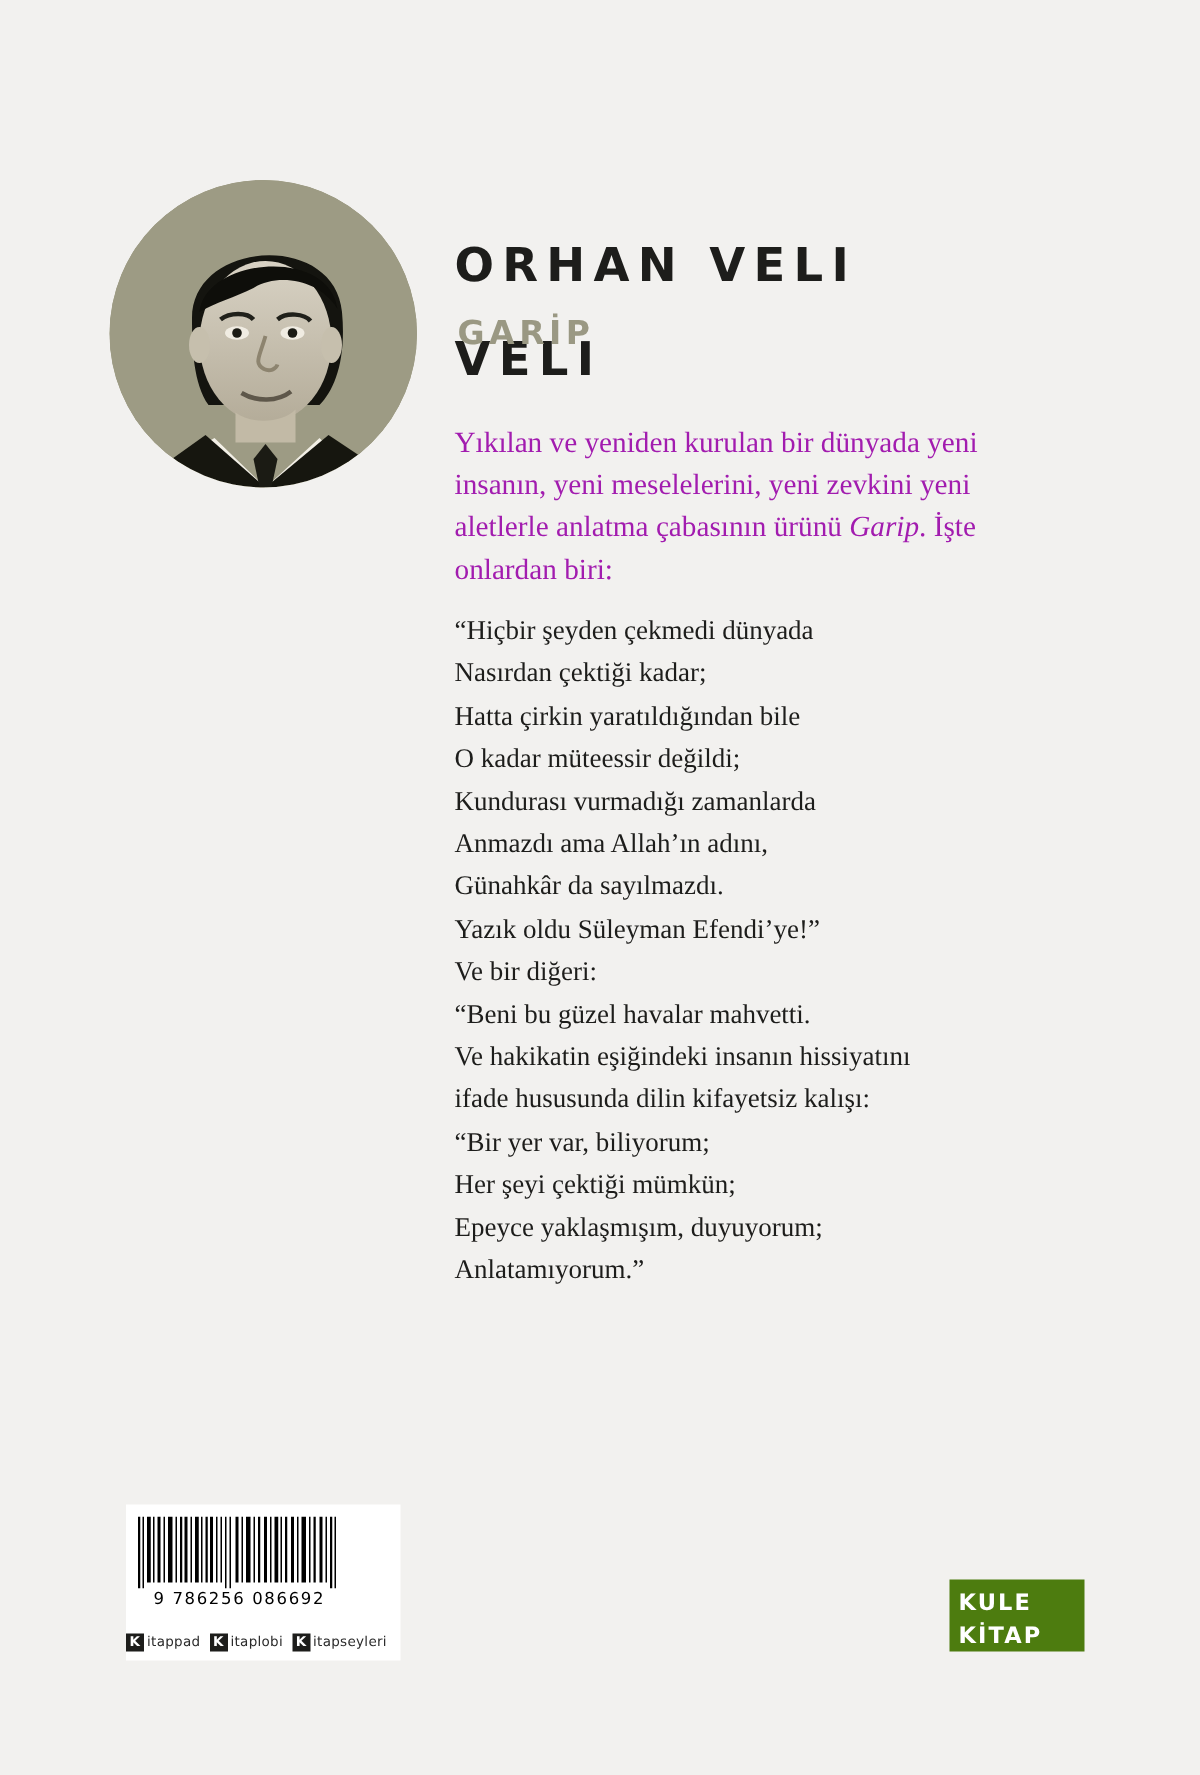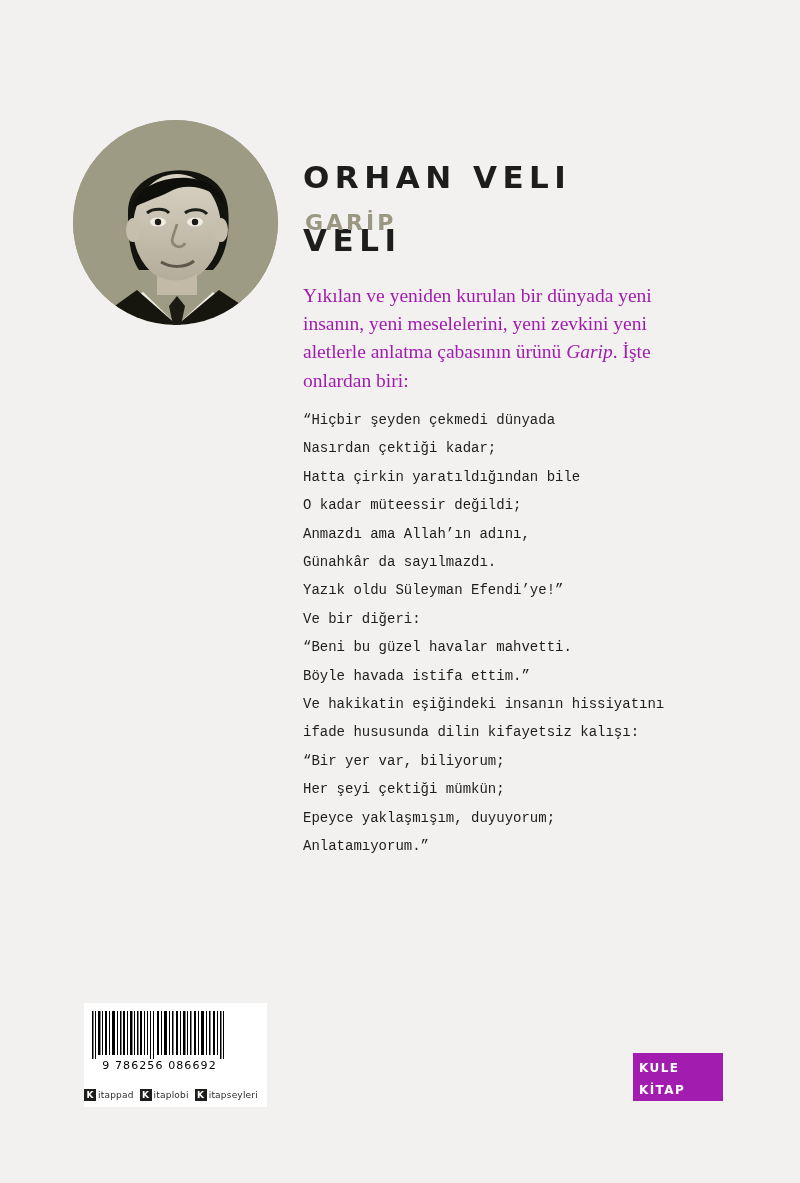--- a/index.html
+++ b/index.html
@@ -73,22 +73,22 @@
     color: #a21caf;
   }
   .blurb em { font-style: italic; }
 
   
   .poem {
     position: absolute;
     left: 303px;
     top: 406px;
     width: 420px;
-    font-family: Liberation Mono, monospace;
-    font-size: 14px;
+    font-family: Liberation Serif, serif;
+    font-size: 18px;
     line-height: 28.4px;
     color: #1d1d1b;
   }
   .poem .line { display: block; white-space: pre; }
 
   
   .barcode-box {
     position: absolute;
     left: 84px;
     top: 1003px;
@@ -146,25 +146,25 @@
     display: inline-block;
   }
 
   
   .publisher {
     position: absolute;
     left: 633px;
     top: 1053px;
     width: 90px;
     height: 48px;
-    background: #a21caf;
+    background: #4d7c0f;
     color: #ffffff;
     font-family: "DejaVu Sans", sans-serif;
     font-weight: bold;
-    font-size: 12px;
+    font-size: 15px;
     letter-spacing: 1.4px;
     line-height: 22px;
     padding: 4px 0 0 6px;
     box-sizing: border-box;
   }
   .publisher span { display: block; }
 </style>
 </head>
 <body>
 
@@ -225,26 +225,26 @@
 
   <div class="series-title">GARİP</div>
 
   <p class="blurb"><span>Yıkılan ve yeniden kurulan bir dünyada yeni insanın, yeni meselelerini, yeni zevkini yeni aletlerle anlatma çabasının ürünü </span><em>Garip</em><span>. İşte onlardan biri:</span></p>
 
   <div class="poem">
     <span class="line">“Hiçbir şeyden çekmedi dünyada</span>
     <span class="line">Nasırdan çektiği kadar;</span>
     <span class="line">Hatta çirkin yaratıldığından bile</span>
     <span class="line">O kadar müteessir değildi;</span>
+    <span class="line">Kundurası vurmadığı zamanlarda</span>
     <span class="line">Anmazdı ama Allah’ın adını,</span>
     <span class="line">Günahkâr da sayılmazdı.</span>
     <span class="line">Yazık oldu Süleyman Efendi’ye!”</span>
     <span class="line">Ve bir diğeri:</span>
     <span class="line">“Beni bu güzel havalar mahvetti.</span>
-    <span class="line">Böyle havada istifa ettim.”</span>
     <span class="line">Ve hakikatin eşiğindeki insanın hissiyatını</span>
     <span class="line">ifade hususunda dilin kifayetsiz kalışı:</span>
     <span class="line">“Bir yer var, biliyorum;</span>
     <span class="line">Her şeyi çektiği mümkün;</span>
     <span class="line">Epeyce yaklaşmışım, duyuyorum;</span>
     <span class="line">Anlatamıyorum.”</span>
   </div>
 
   <div class="barcode-box">
     <svg class="barcode-bars" viewBox="0 0 135 48" preserveAspectRatio="none">

